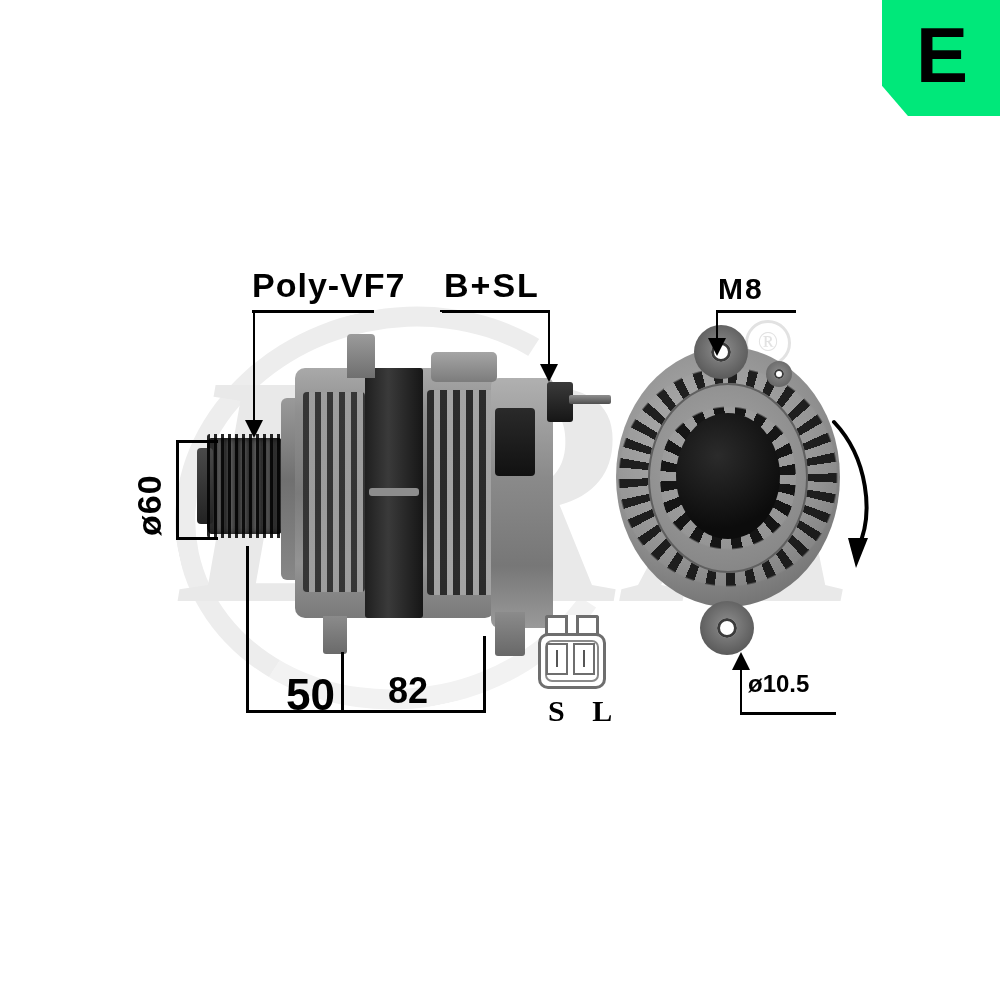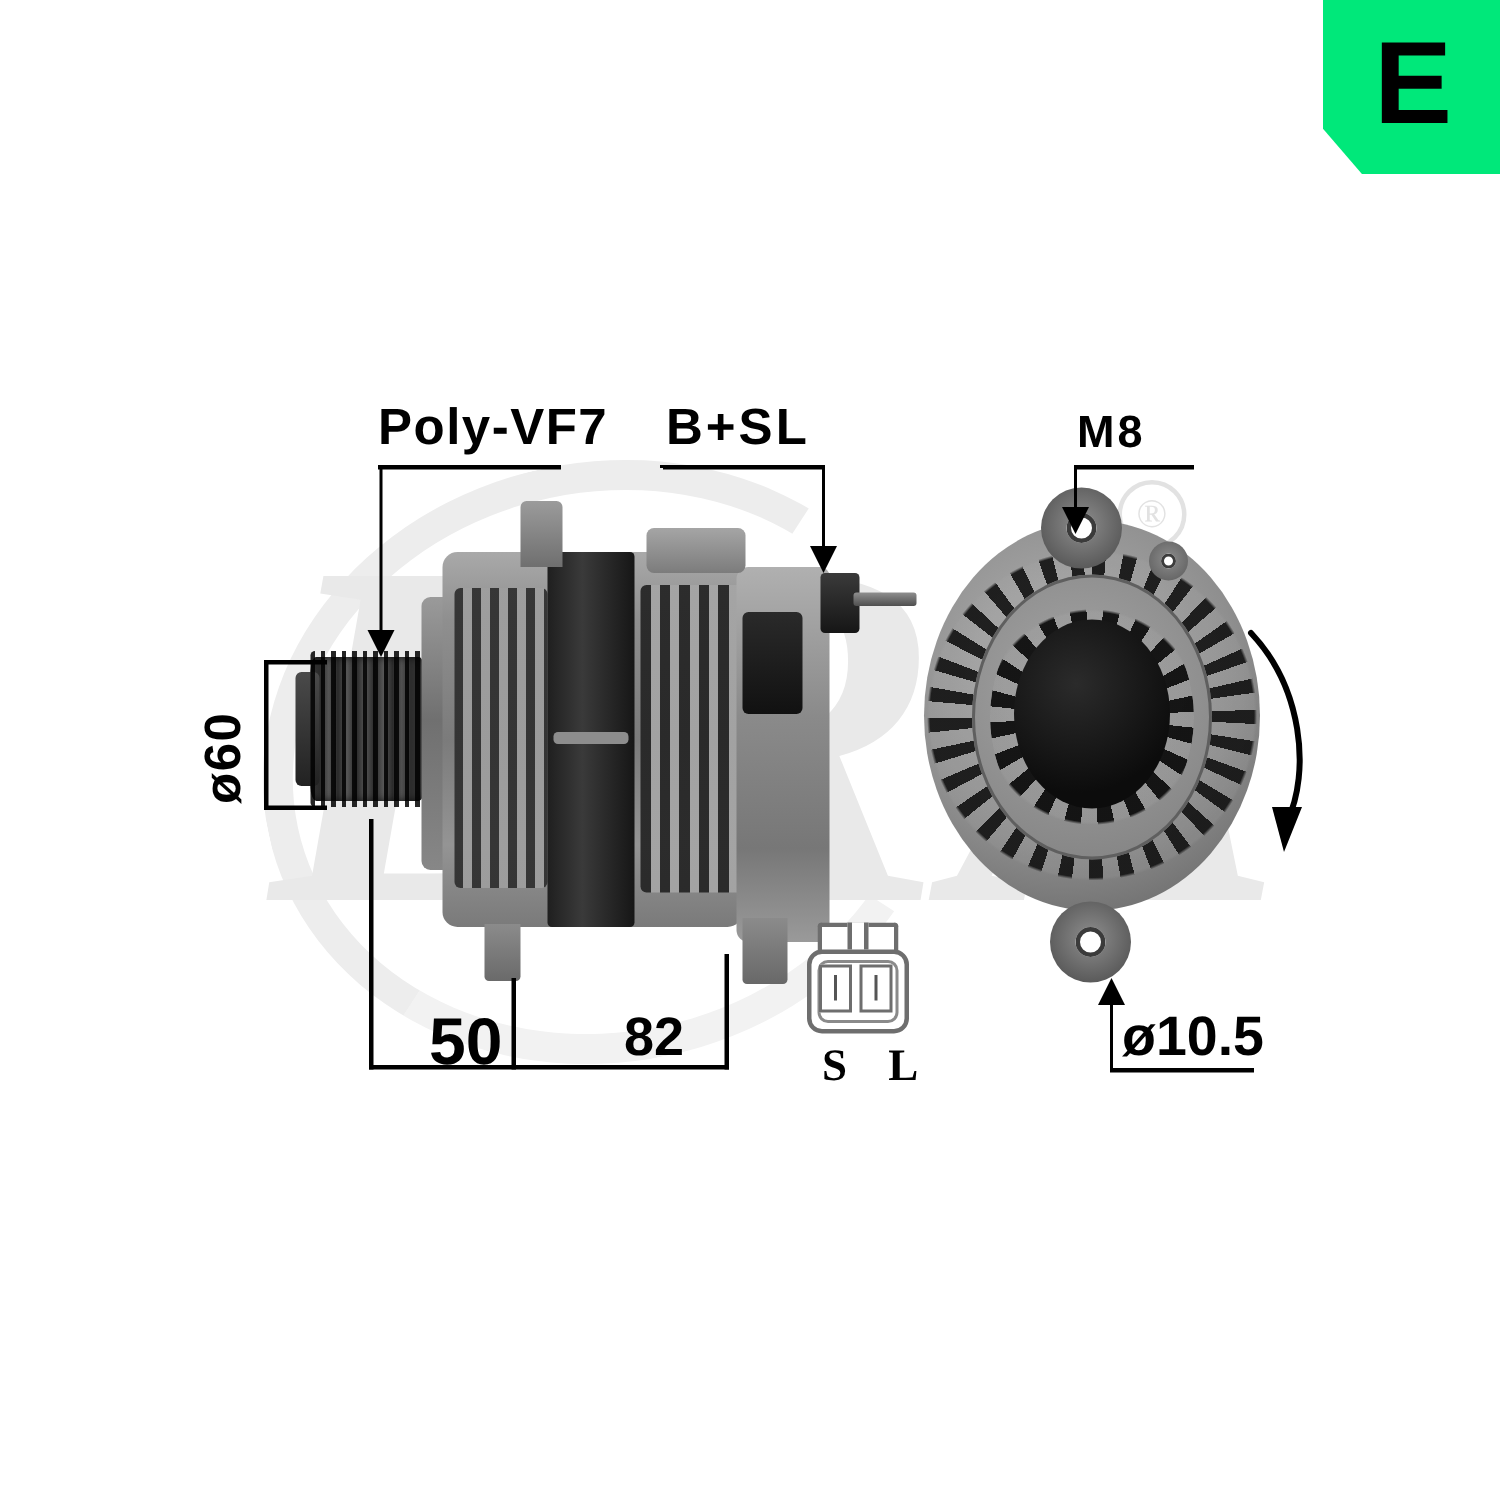--- a/index.html
+++ b/index.html
@@ -385,23 +385,23 @@
     color: #000;
     white-space: nowrap;
   }
   #lbl-poly  { left: 252px; top: 266px; font-size: 34px; letter-spacing: 1px; }
   #lbl-bsl   { left: 444px; top: 266px; font-size: 34px; letter-spacing: 2px; }
   #lbl-m8    { left: 718px; top: 248px; font-size: 30px; letter-spacing: 2px; margin-top: 24px; }
   #lbl-d60   { left: 130px; top: 440px; font-size: 34px;
                transform: rotate(-90deg); transform-origin: left top;
                translate: 0 96px; letter-spacing: 1px; }
   #lbl-50    { left: 286px; top: 670px; font-size: 44px; }
-  #lbl-82    { left: 388px; top: 670px; font-size: 36px; margin-left: 28px; }
+  #lbl-82    { left: 388px; top: 670px; font-size: 36px; }
   #lbl-sl    { left: 548px; top: 694px; font-size: 30px; letter-spacing: 10px; font-family: Liberation Serif, serif; }
-  #lbl-d105  { left: 748px; top: 670px; font-size: 37px; }
+  #lbl-d105  { left: 748px; top: 670px; font-size: 24px; }
 
   
   .rule { position: absolute; background: #000; }
   .h1 { height: 2px; }
   .v1 { width: 2px; }
 
   #u-poly { left: 252px; top: 310px; width: 122px; height: 3px; }
   #u-bsl  { left: 442px; top: 310px; width: 108px; height: 3px; }
   #u-m8   { left: 716px; top: 310px; width: 80px;  height: 3px; }
   #u-d105 { left: 740px; top: 712px; width: 96px;  height: 3px; }

